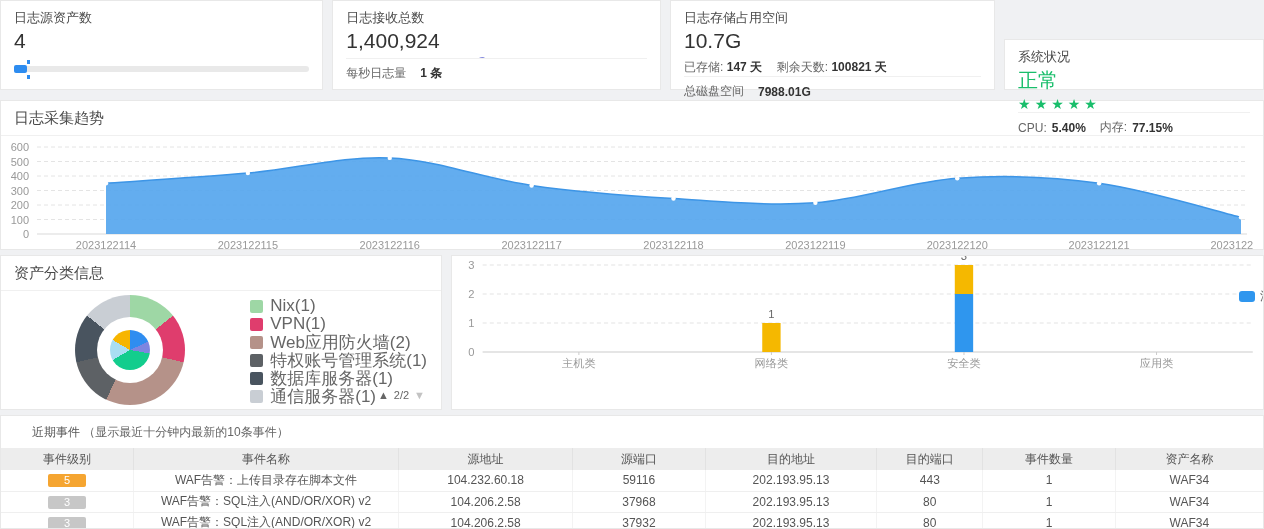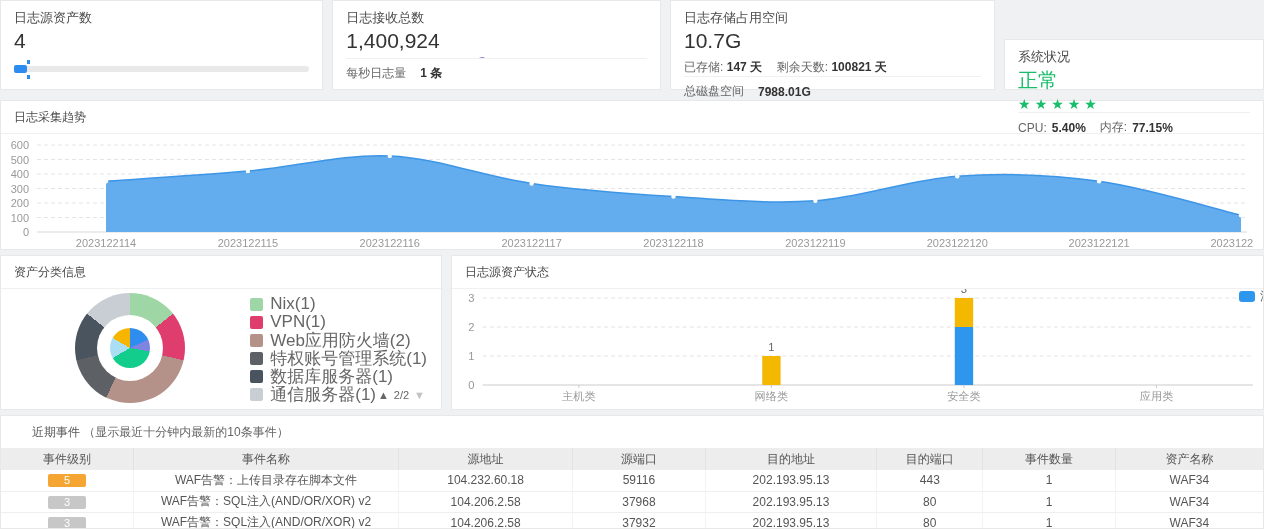--- a/index.html
+++ b/index.html
@@ -1,19 +1,19 @@
 <!DOCTYPE html>
 <html><head>
 <meta charset="utf-8">
 <style>
   * { margin:0; padding:0; box-sizing:border-box; }
   html,body { width:1264px; height:529px; overflow:hidden; }
   body { background:#f0f1f3; font-family:"Liberation Sans","DejaVu Sans",sans-serif; font-size:12px; color:#555; }
   .card { background:#fff; border:1px solid #e8e8e8; }
-  .card-title { font-size:12px; color:#4a4a4a; padding:8px 13px 4px; }
+  .card-title { font-size:15px; color:#4a4a4a; padding:8px 13px 4px; }
   .card-title.bordered { border-bottom:1px solid #f0f0f0; padding-bottom:7px; }
 
   
   .stat-row { display:flex; gap:9px; height:90px; }
   .stat-card { display:flex; flex-direction:column; padding:8px 13px 0; }
   .stat-title { font-size:13px; color:#4a4a4a; }
   .stat-value { font-size:21px; color:#333; margin-top:2px; line-height:24px; }
   .stat-footer { margin-top:auto; border-top:1px solid #f0f0f0; padding:6px 0 7px; display:flex; align-items:center; gap:14px; color:#666; }
   .stat-footer b { color:#333; font-weight:bold; }
   .slider-wrap { position:relative; margin-top:9px; height:14px; }
@@ -195,21 +195,20 @@
         </div>
     </div>
     <div class="pie-pager">
       <span class="pager-arrow">▲</span>
       <span>2/2</span>
       <span class="pager-arrow dim">▼</span>
     </div>
   </div>
 
   <div class="card bar-card">
-    <div class="card-title bordered">日志源资产状态</div>
     <div class="bar-legend">
       <span class="bar-legend-swatch" id="bar-legend-swatch" style="background: rgb(47, 150, 238);"></span>
       <span class="bar-legend-label">活</span>
     </div>
     <svg id="bars" width="100%" height="122" viewBox="0 0 795 122" preserveAspectRatio="none">
         <line x1="30" y1="96" x2="785" y2="96" stroke="#ccc" stroke-dasharray=""></line>
         <text x="22" y="100" text-anchor="end" font-size="11" fill="#999">0</text>
         <line x1="30" y1="67" x2="785" y2="67" stroke="#e4e4e4" stroke-dasharray="4 3"></line>
         <text x="22" y="71" text-anchor="end" font-size="11" fill="#999">1</text>
         <line x1="30" y1="38" x2="785" y2="38" stroke="#e4e4e4" stroke-dasharray="4 3"></line>

